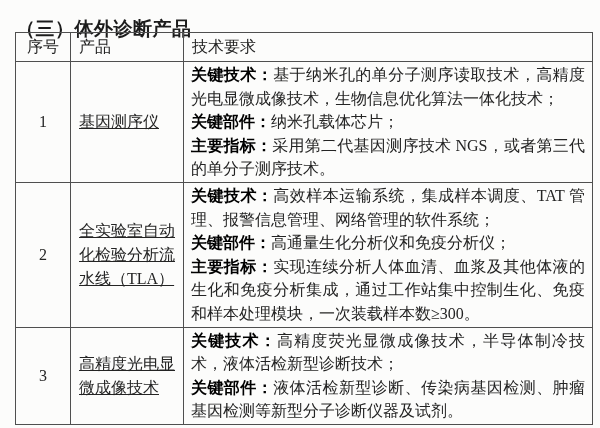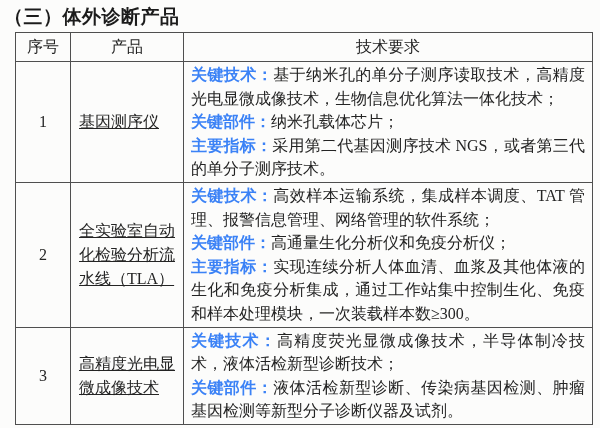--- a/index.html
+++ b/index.html
@@ -16,21 +16,21 @@
     overflow: hidden;
   }
   .doc-title {
     position: absolute;
     top: 4px;
     left: 4px;
     font-size: 19px;
     font-weight: bold;
     letter-spacing: 0.5px;
     color: #1c1c1c;
-    margin: 0;
+    margin: 12px;
   }
   table.spec-table {
     position: absolute;
     top: 32px;
     left: 15px;
     width: 577px;
     border-collapse: collapse;
     table-layout: fixed;
     font-size: 16px;
     background: transparent;
@@ -39,21 +39,21 @@
   .spec-table col.c-prod { width: 113px; }
   .spec-table col.c-req { width: 409px; }
   .spec-table th, .spec-table td {
     border: 1px solid #4f4f4f;
     overflow: hidden;
   }
   .spec-table th {
     font-weight: normal;
     height: 26px;
     padding: 0 8px;
-    text-align: center;
+    text-align: left;
     vertical-align: middle;
   }
   .spec-table th.h-no {
     text-align: center;
     padding: 1px 2px;
   }
   td.cell-no {
     text-align: center;
     vertical-align: middle;
     font-size: 16px;
@@ -68,21 +68,21 @@
   td.cell-req {
     padding: 1px 7px;
     vertical-align: middle;
     line-height: 23.6px;
   }
   .req-seg {
     text-align: justify;
   }
   .req-label {
     font-weight: bold;
-    color: #3b82f6;
+    color: #000000;
   }
   tr.row-1 { height: 120px; }
   tr.row-2 { height: 143px; }
   tr.row-3 { height: 97px; }
 </style>
 </head>
 <body>
 
 <h1 class="doc-title">（三）体外诊断产品</h1>
 

